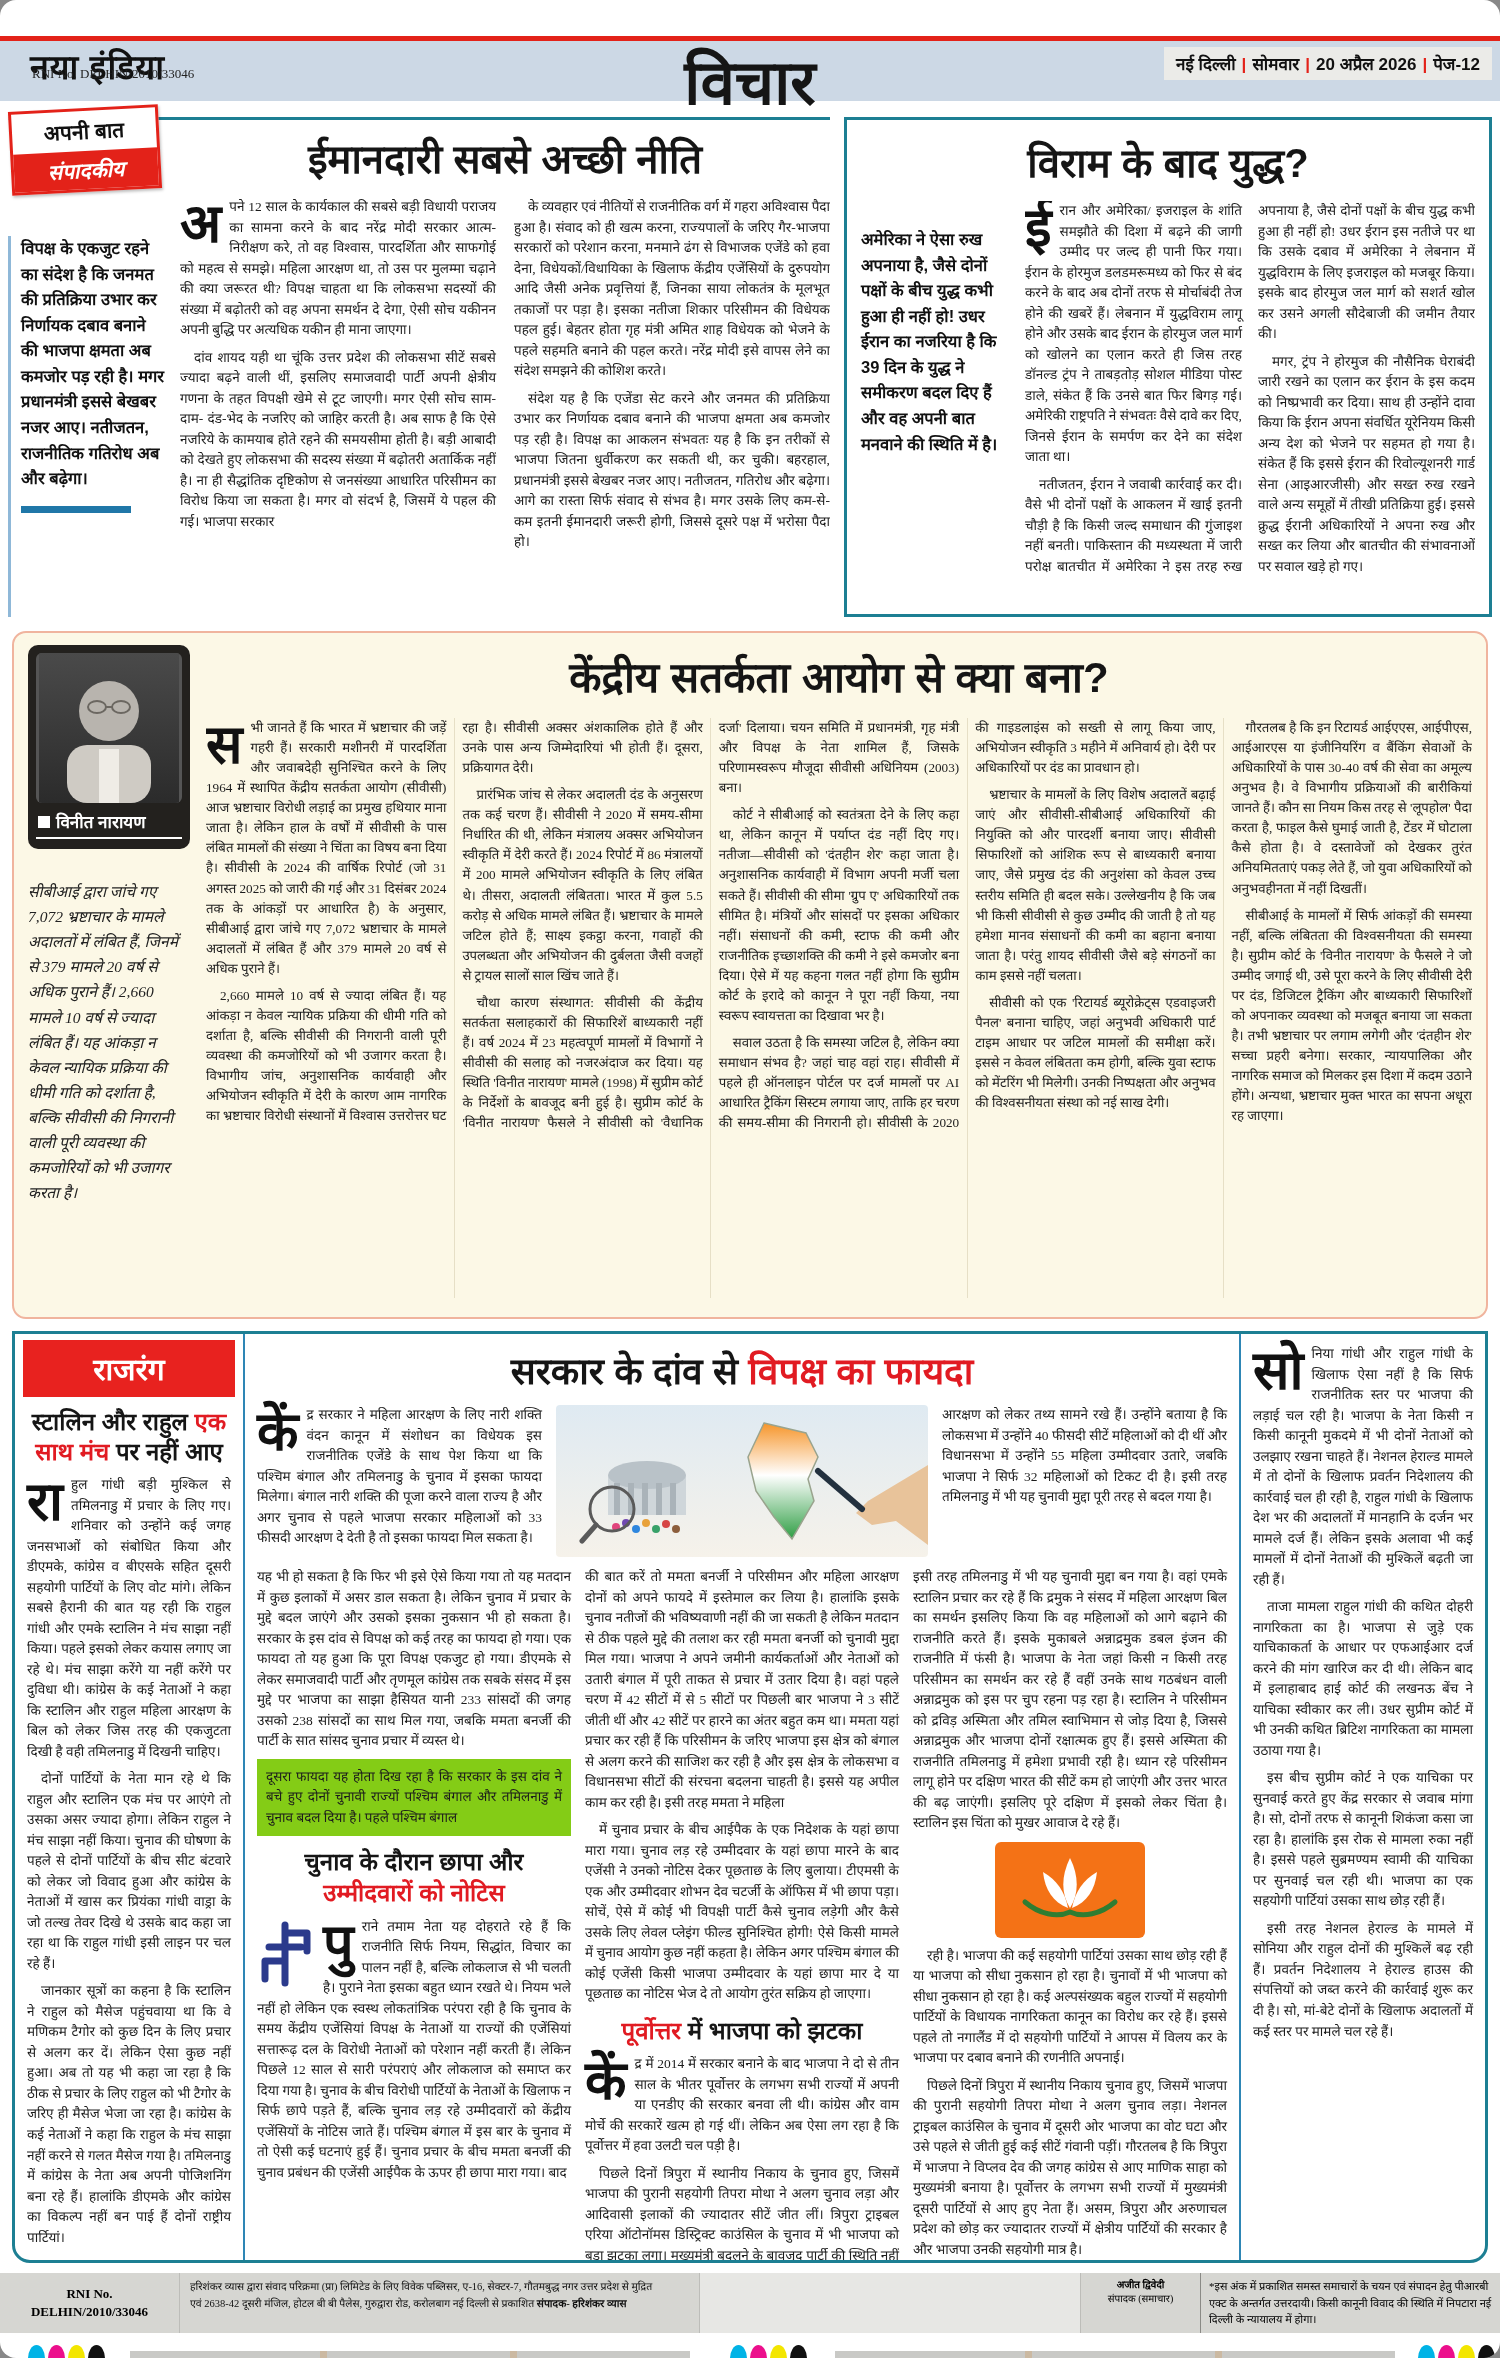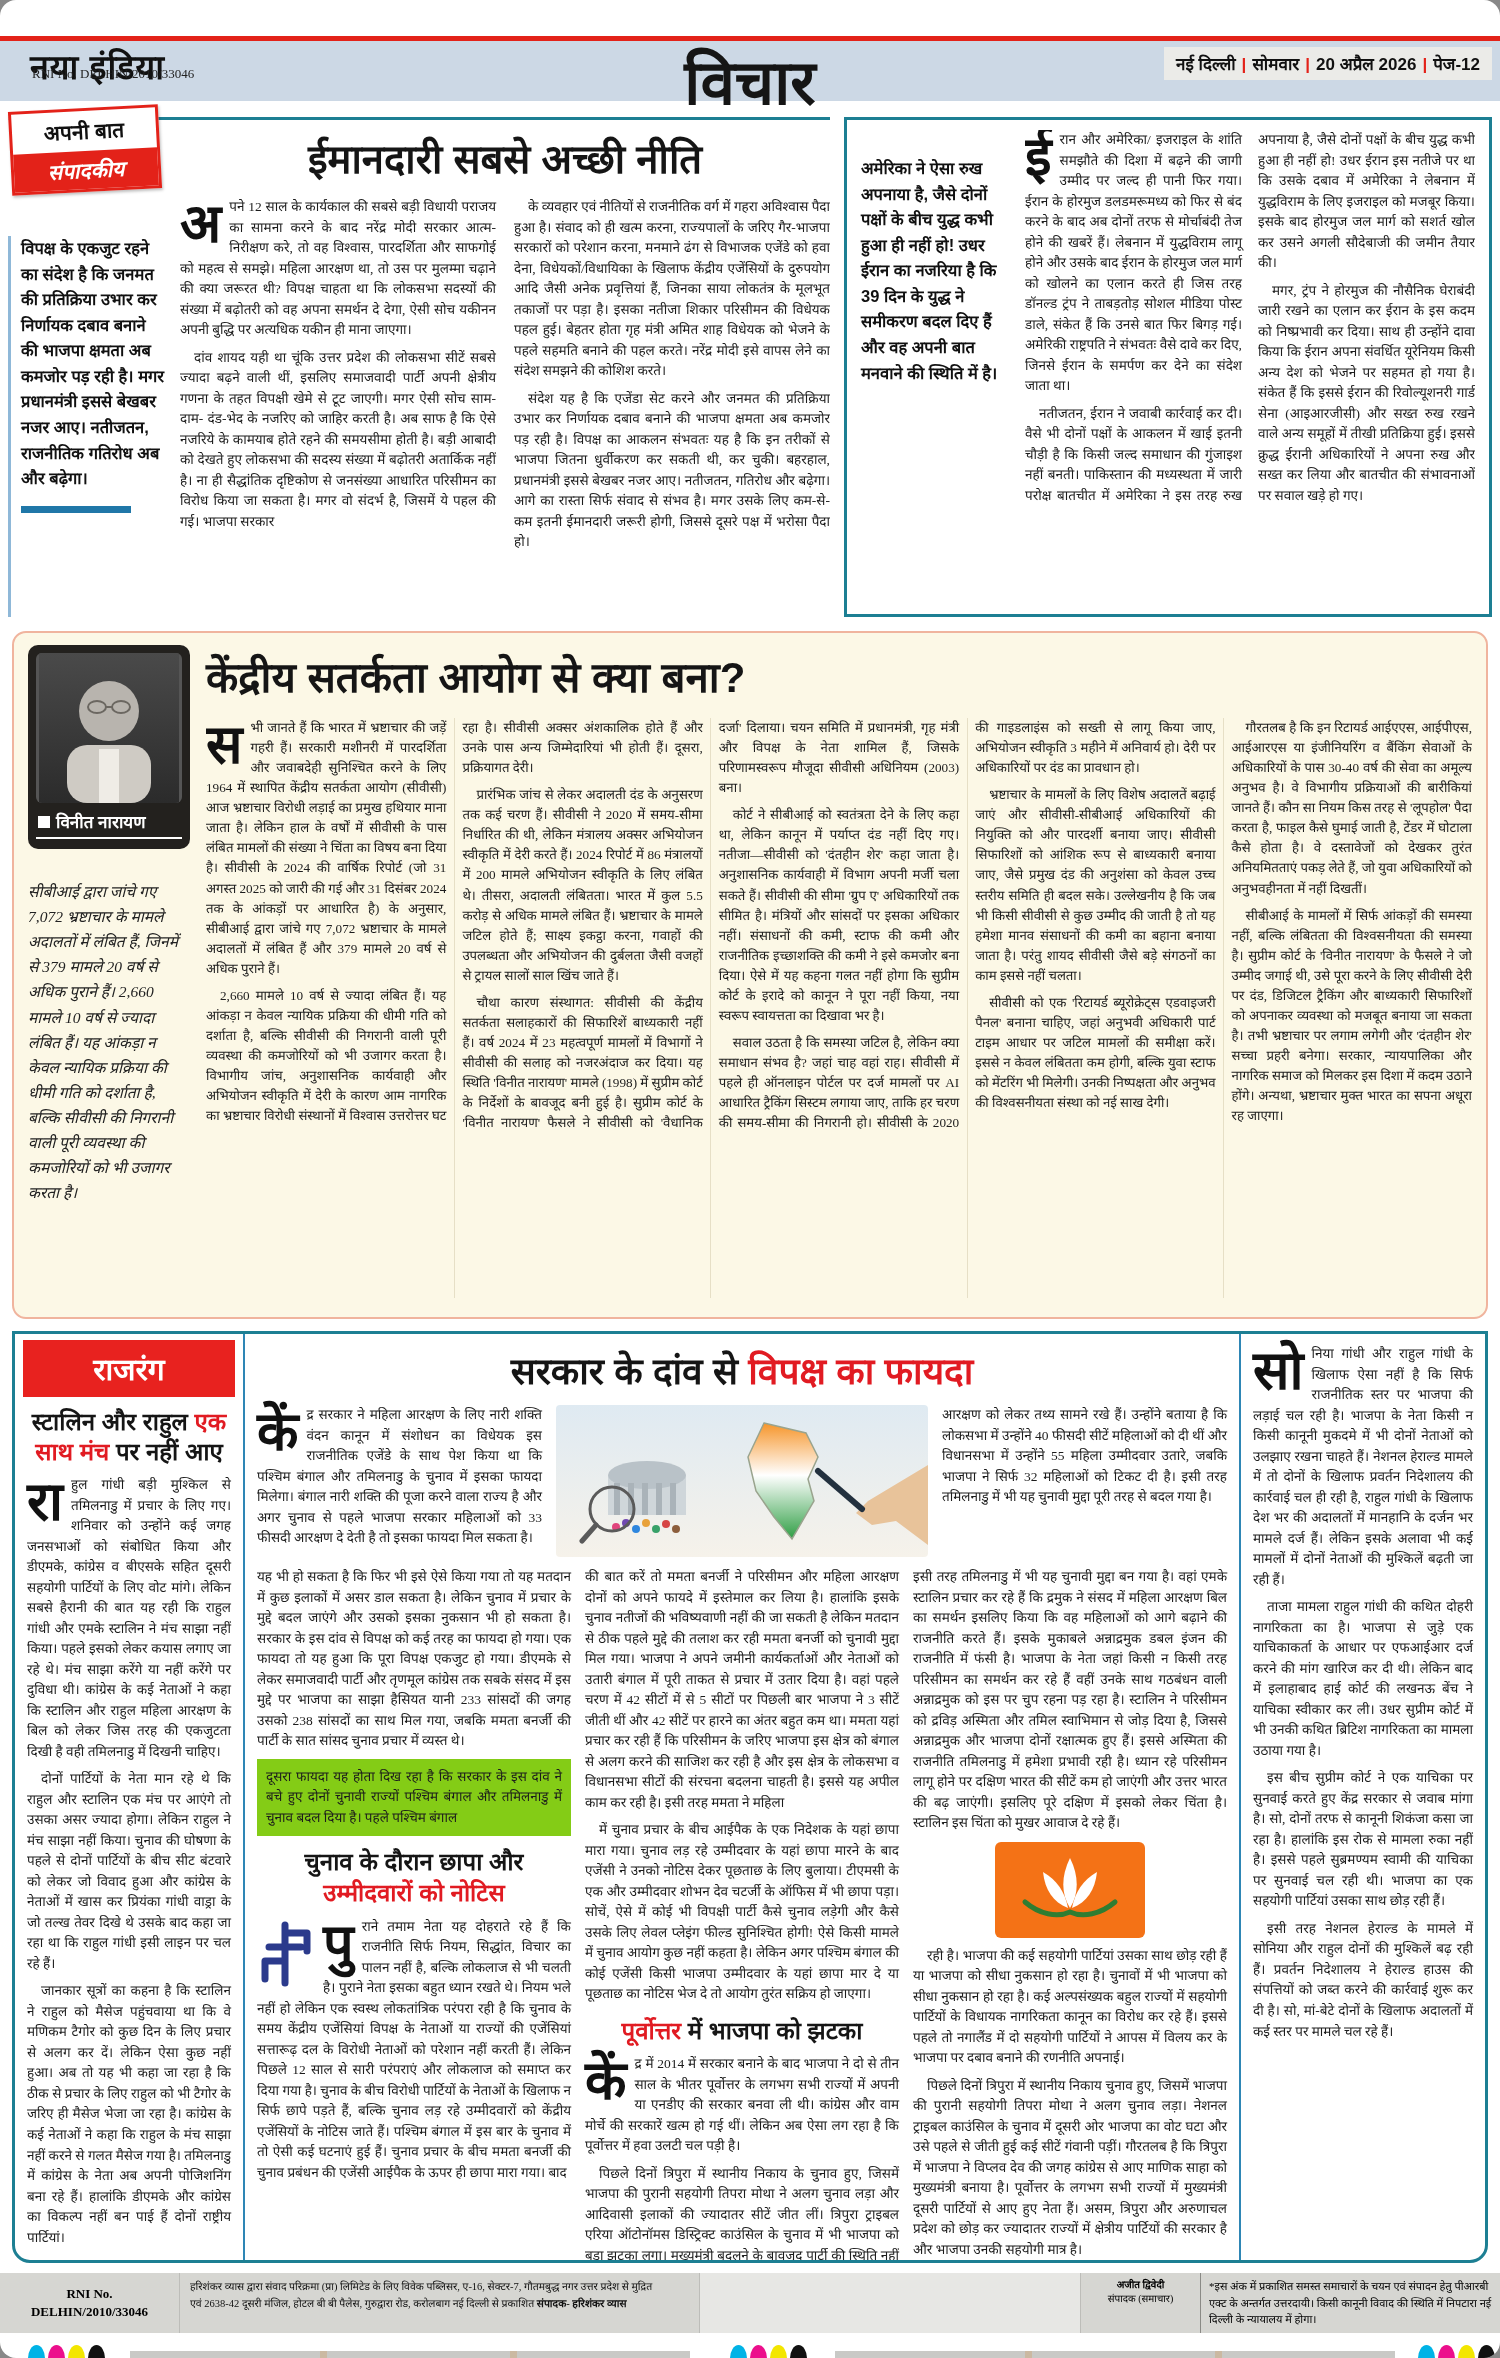--- a/index.html
+++ b/index.html
@@ -43,21 +43,21 @@
   
   .mid-section { margin:14px 12px 0; background:#fcf8e6; border:2px solid #f0b49e; border-radius:14px; padding:12px 14px; height:688px; display:flex; gap:16px; }
   .author-rail { width:162px; }
   .author-card { background:#23211e; border-radius:10px; padding:8px 8px 6px; }
   .author-photo { width:100%; height:150px; border-radius:6px; display:block; background:#555; }
   .author-name { display:flex; align-items:center; gap:6px; padding:7px 2px 4px; border-bottom:2px solid #fff; margin-bottom:4px; }
   .author-bullet { width:12px; height:12px; background:#fff; display:inline-block; }
   .author-name span.nm { color:#fff; font-family:"Liberation Sans","DejaVu Sans",sans-serif; font-weight:bold; font-size:17px; }
   .mid-margin-note { margin-top:30px; font-style:italic; font-size:15.5px; line-height:1.62; color:#222; }
   .mid-main { flex:1; }
-  .mid-main h1 { text-align:left; font-size:42px; margin:2px 0 14px; }
+  .mid-main h1 { text-align:center; font-size:42px; margin:2px 0 14px; }
   .mid-body { column-count:5; column-gap:16px; column-rule:1px solid #e6dfc6; height:580px; overflow:hidden; font-size:13.2px; }
 
   
   .bot-section { margin:12px 12px 0; border:3px solid #1d7f93; border-radius:0 0 18px 18px; height:932px; display:grid; grid-template-columns:228px 1fr 244px; overflow:hidden; }
   .zone { padding:10px 12px; overflow:hidden; }
   .rajrang-box { background:#e8221f; color:#fff; text-align:center; font-family:"Liberation Sans","DejaVu Sans",sans-serif; font-weight:bold; font-size:30px; padding:8px 4px; margin:-4px -4px 10px; }
   .raj-head { text-align:center; font-size:24px; line-height:1.25; margin-bottom:8px; }
   .center-zone { border-left:2px solid #2e86b5; border-right:2px solid #2e86b5; }
   .center-zone h1.main-head { text-align:center; font-size:37px; margin:0 0 10px; }
   .center-top { display:flex; gap:14px; margin-bottom:10px; }
@@ -117,20 +117,21 @@
         <div class="ed-body body-text">
           <p class="first"><span class="dropcap">अ</span><span>पने 12 साल के कार्यकाल की सबसे बड़ी विधायी पराजय का सामना करने के बाद नरेंद्र मोदी सरकार आत्म-निरीक्षण करे, तो वह विश्वास, पारदर्शिता और साफगोई को महत्व से समझे। महिला आरक्षण था, तो उस पर मुलम्मा चढ़ाने की क्या जरूरत थी? विपक्ष चाहता था कि लोकसभा सदस्यों की संख्या में बढ़ोतरी को वह अपना समर्थन दे देगा, ऐसी सोच यकीनन अपनी बुद्धि पर अत्यधिक यकीन ही माना जाएगा।</span></p>
           <p>दांव शायद यही था चूंकि उत्तर प्रदेश की लोकसभा सीटें सबसे ज्यादा बढ़ने वाली थीं, इसलिए समाजवादी पार्टी अपनी क्षेत्रीय गणना के तहत विपक्षी खेमे से टूट जाएगी। मगर ऐसी सोच साम-दाम- दंड-भेद के नजरिए को जाहिर करती है। अब साफ है कि ऐसे नजरिये के कामयाब होते रहने की समयसीमा होती है। बड़ी आबादी को देखते हुए लोकसभा की सदस्य संख्या में बढ़ोतरी अतार्किक नहीं है। ना ही सैद्धांतिक दृष्टिकोण से जनसंख्या आधारित परिसीमन का विरोध किया जा सकता है। मगर वो संदर्भ है, जिसमें ये पहल की गई। भाजपा सरकार</p>
           <p>के व्यवहार एवं नीतियों से राजनीतिक वर्ग में गहरा अविश्वास पैदा हुआ है। संवाद को ही खत्म करना, राज्यपालों के जरिए गैर-भाजपा सरकारों को परेशान करना, मनमाने ढंग से विभाजक एजेंडे को हवा देना, विधेयकों/विधायिका के खिलाफ केंद्रीय एजेंसियों के दुरुपयोग आदि जैसी अनेक प्रवृत्तियां हैं, जिनका साया लोकतंत्र के मूलभूत तकाजों पर पड़ा है। इसका नतीजा शिकार परिसीमन की विधेयक पहल हुई। बेहतर होता गृह मंत्री अमित शाह विधेयक को भेजने के पहले सहमति बनाने की पहल करते। नरेंद्र मोदी इसे वापस लेने का संदेश समझने की कोशिश करते।</p>
           <p>संदेश यह है कि एजेंडा सेट करने और जनमत की प्रतिक्रिया उभार कर निर्णायक दबाव बनाने की भाजपा क्षमता अब कमजोर पड़ रही है। विपक्ष का आकलन संभवतः यह है कि इन तरीकों से भाजपा जितना धुर्वीकरण कर सकती थी, कर चुकी। बहरहाल, प्रधानमंत्री इससे बेखबर नजर आए। नतीजतन, गतिरोध और बढ़ेगा। आगे का रास्ता सिर्फ संवाद से संभव है। मगर उसके लिए कम-से-कम इतनी ईमानदारी जरूरी होगी, जिससे दूसरे पक्ष में भरोसा पैदा हो।</p>
         </div>
       </div>
     </div>
 
     <div class="war">
+      <h1>विराम के बाद युद्ध?</h1>
       <div class="war-flex">
         <div class="pullquote">अमेरिका ने ऐसा रुख अपनाया है, जैसे दोनों पक्षों के बीच युद्ध कभी हुआ ही नहीं हो! उधर ईरान का नजरिया है कि 39 दिन के युद्ध ने समीकरण बदल दिए हैं और वह अपनी बात मनवाने की स्थिति में है।</div>
         <div class="war-body body-text">
           <p class="first"><span class="dropcap">ई</span><span>रान और अमेरिका/ इजराइल के शांति समझौते की दिशा में बढ़ने की जागी उम्मीद पर जल्द ही पानी फिर गया। ईरान के होरमुज डलडमरूमध्य को फिर से बंद करने के बाद अब दोनों तरफ से मोर्चाबंदी तेज होने की खबरें हैं। लेबनान में युद्धविराम लागू होने और उसके बाद ईरान के होरमुज जल मार्ग को खोलने का एलान करते ही जिस तरह डॉनल्ड ट्रंप ने ताबड़तोड़ सोशल मीडिया पोस्ट डाले, संकेत हैं कि उनसे बात फिर बिगड़ गई। अमेरिकी राष्ट्रपति ने संभवतः वैसे दावे कर दिए, जिनसे ईरान के समर्पण कर देने का संदेश जाता था।</span></p>
           <p>नतीजतन, ईरान ने जवाबी कार्रवाई कर दी। वैसे भी दोनों पक्षों के आकलन में खाई इतनी चौड़ी है कि किसी जल्द समाधान की गुंजाइश नहीं बनती। पाकिस्तान की मध्यस्थता में जारी परोक्ष बातचीत में अमेरिका ने इस तरह रुख अपनाया है, जैसे दोनों पक्षों के बीच युद्ध कभी हुआ ही नहीं हो! उधर ईरान इस नतीजे पर था कि उसके दबाव में अमेरिका ने लेबनान में युद्धविराम के लिए इजराइल को मजबूर किया। इसके बाद होरमुज जल मार्ग को सशर्त खोल कर उसने अगली सौदेबाजी की जमीन तैयार की।</p>
           <p>मगर, ट्रंप ने होरमुज की नौसैनिक घेराबंदी जारी रखने का एलान कर ईरान के इस कदम को निष्प्रभावी कर दिया। साथ ही उन्होंने दावा किया कि ईरान अपना संवर्धित यूरेनियम किसी अन्य देश को भेजने पर सहमत हो गया है। संकेत हैं कि इससे ईरान की रिवोल्यूशनरी गार्ड सेना (आइआरजीसी) और सख्त रुख रखने वाले अन्य समूहों में तीखी प्रतिक्रिया हुई। इससे क्रुद्ध ईरानी अधिकारियों ने अपना रुख और सख्त कर लिया और बातचीत की संभावनाओं पर सवाल खड़े हो गए।</p>
 
         </div>
       </div>
     </div>

